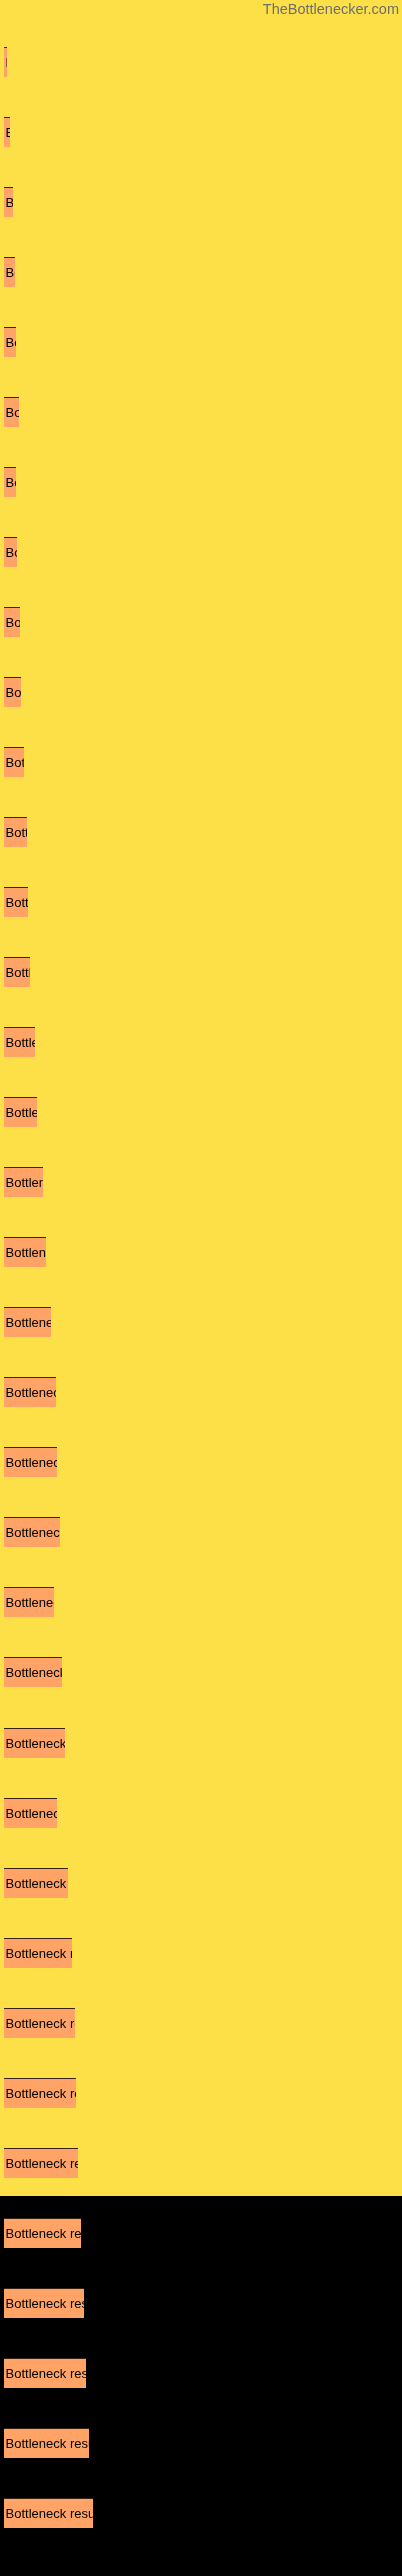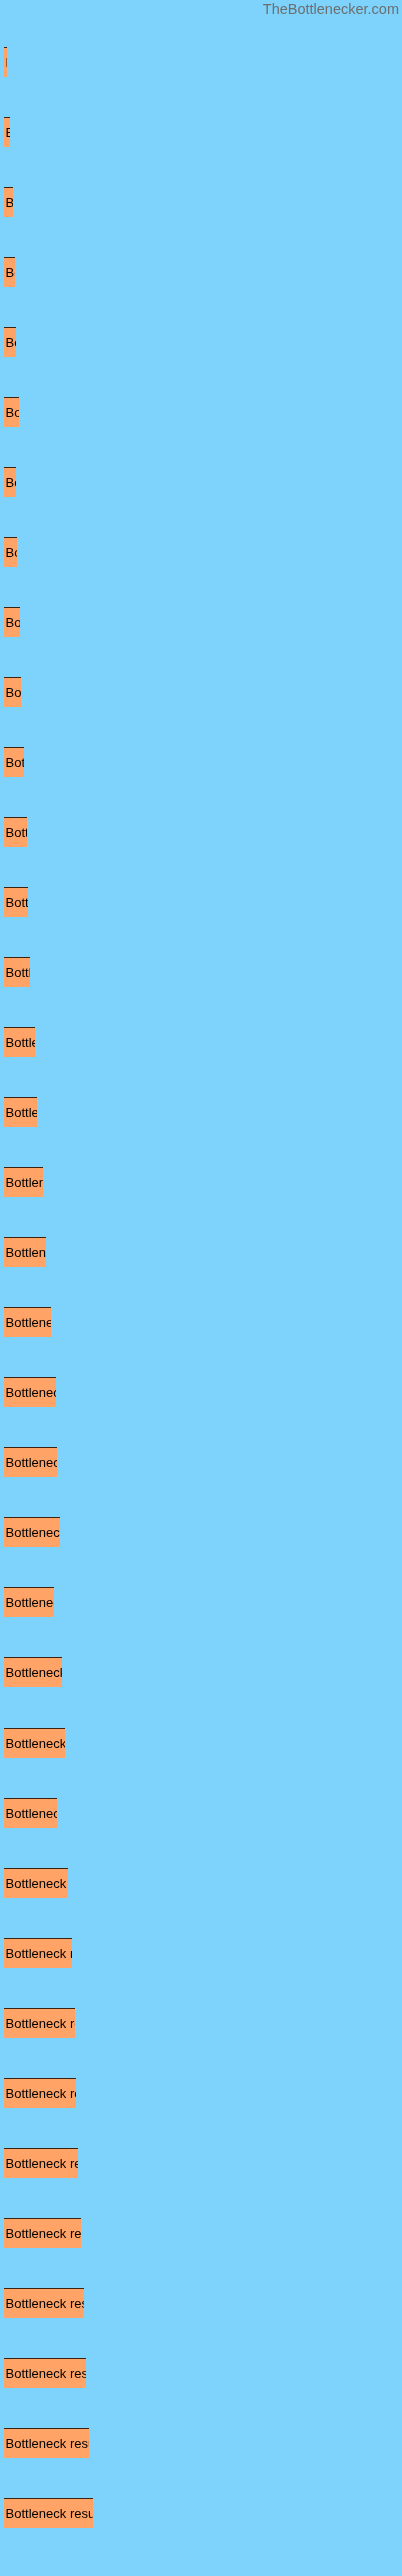--- a/index.html
+++ b/index.html
@@ -10,22 +10,22 @@
   body {
     width: 403px;
     height: 2576px;
     position: relative;
     overflow: hidden;
     font-family: "Liberation Sans", sans-serif;
   }
   #page-root {
     position: relative;
     width: 403px;
-    height: 2576px;
-    background: #7dd3fc;
+    height: 2196px;
+    background: #fde047;
     text-align: right;
   }
   .site-header {
     position: absolute;
     top: 0;
     left: 0;
     width: 403px;
     height: 19.3px;
   }
   .site-title {

